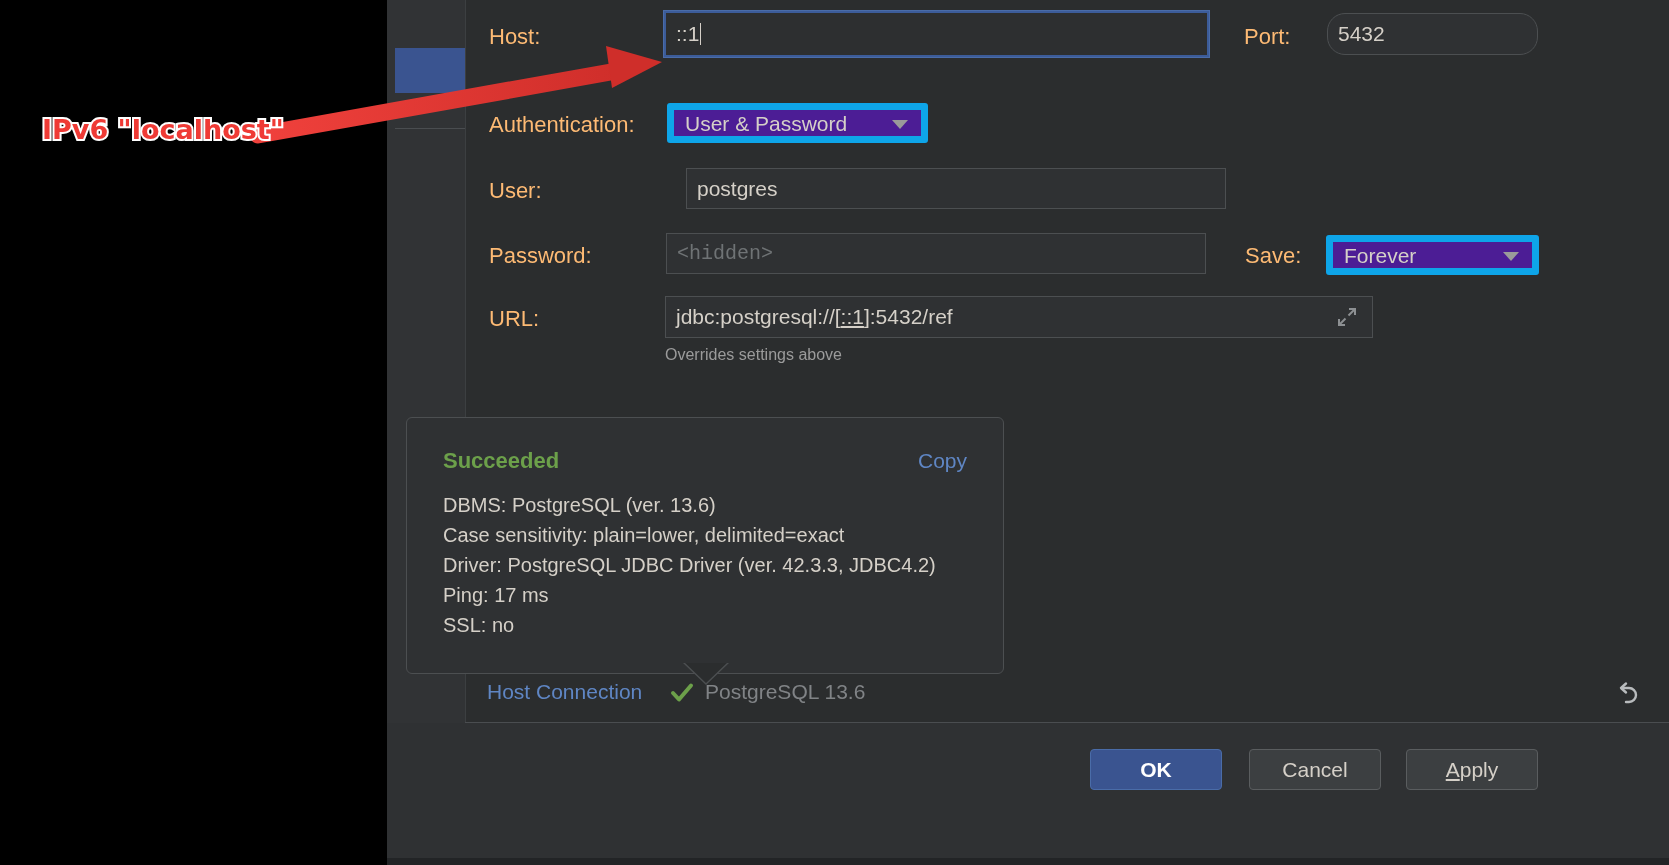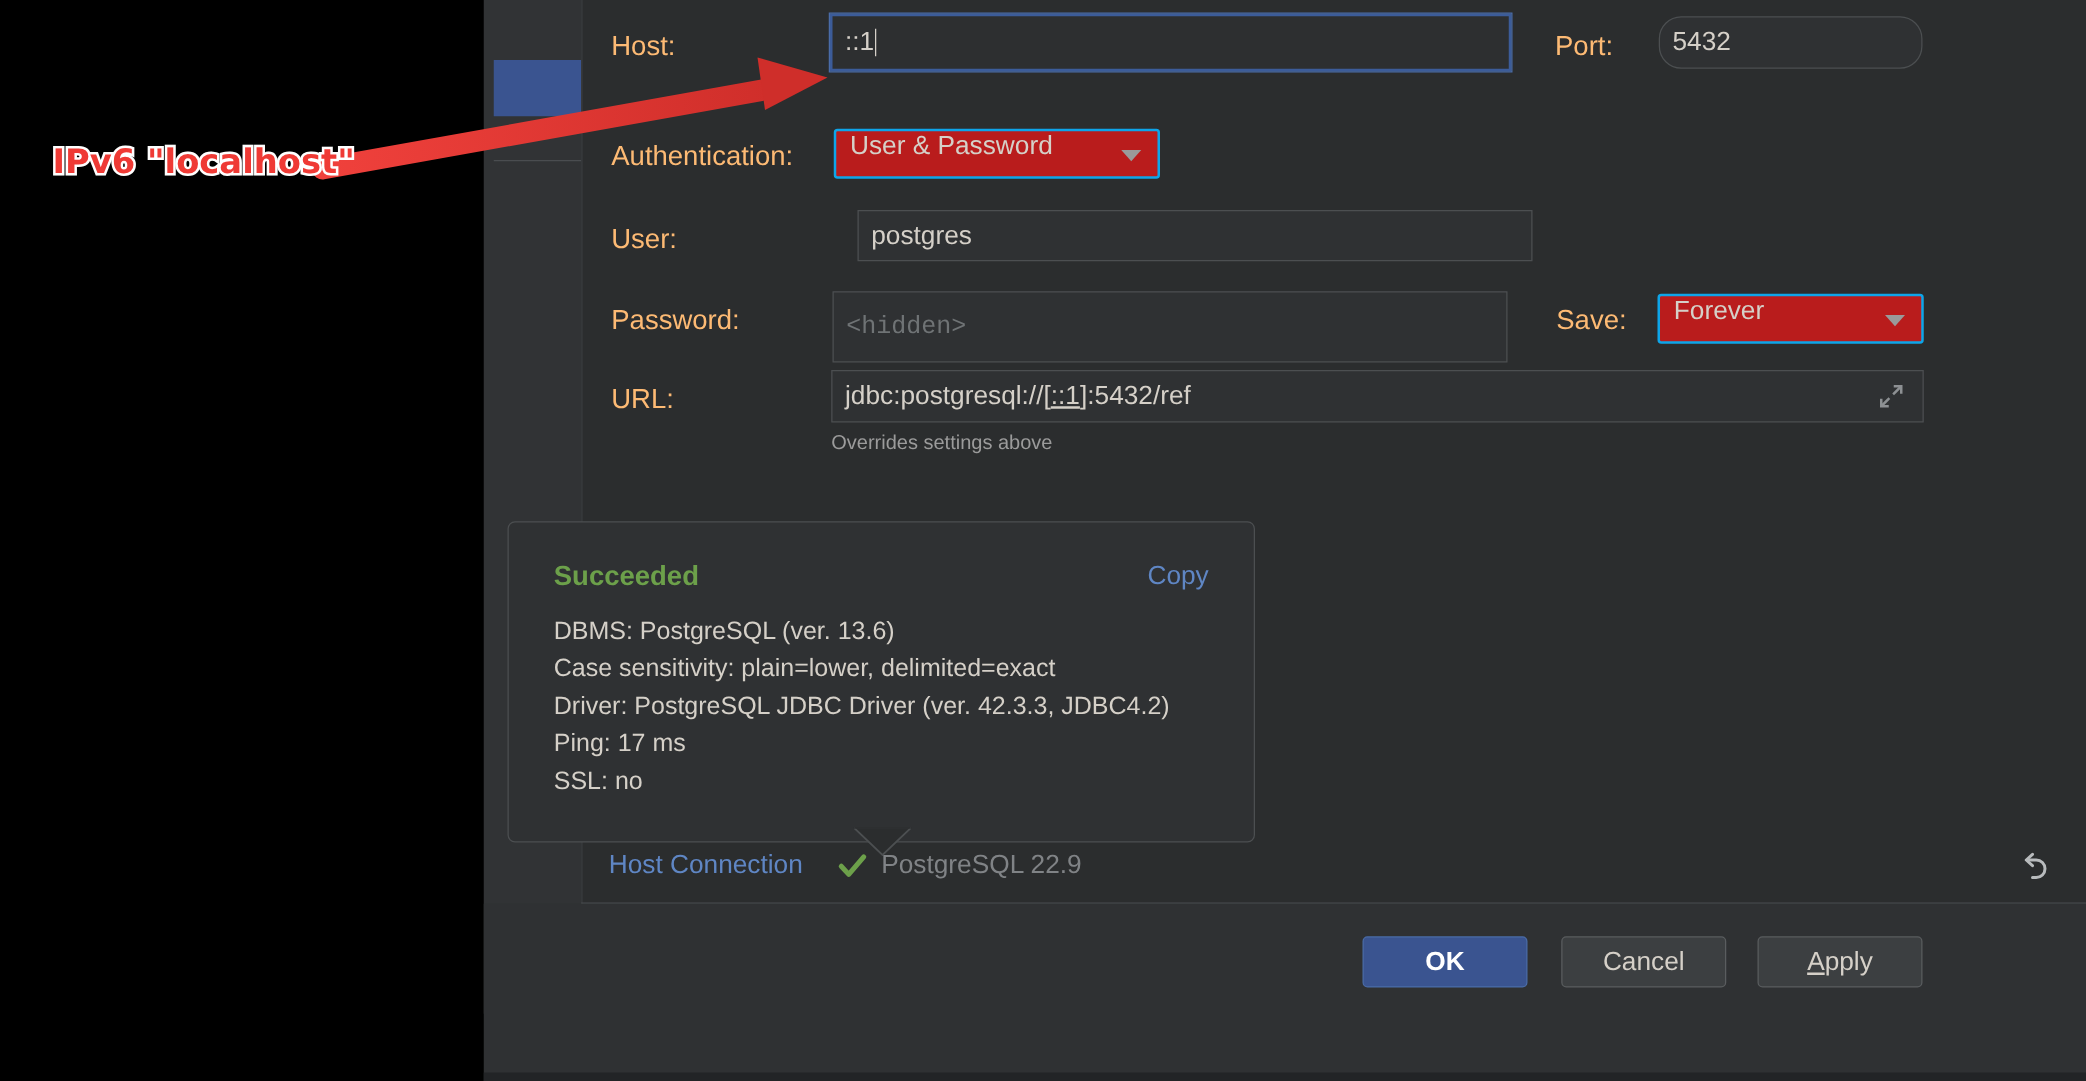--- a/index.html
+++ b/index.html
@@ -110,27 +110,27 @@
     display: inline-block;
     width: 1px;
     height: 22px;
     background: #d5d0c8;
     margin-left: 1px;
     vertical-align: middle;
   }
 
   .combo {
     position: absolute;
-    background: #b91c1c;
-    border: 2px solid #0ea5e9;
+    background: #4c1d95;
+    border: 7px solid #0ea5e9;
     border-radius: 3px;
     color: #d5d0c8;
     font-size: 21px;
     display: flex;
-    align-items: flex-start;
+    align-items: flex-end;
     padding-left: 11px;
     white-space: nowrap;
   }
   .combo .arrow {
     position: absolute;
     right: 13px; top: 50%;
     margin-top: -3px;
     width: 0; height: 0;
     border-left: 8px solid transparent;
     border-right: 8px solid transparent;
@@ -295,32 +295,32 @@
     <span>User &amp; Password</span>
     <span class="arrow"></span>
   </div>
 
   <div class="field-label" style="left:489px; top:178px;">User:</div>
   <div class="text-input" style="left:666px; top:168px; width:540px; height:41px;margin-left:20px;">
     <span>postgres</span>
   </div>
 
   <div class="field-label" style="left:489px; top:243px;">Password:</div>
-  <div class="text-input placeholder" style="left:666px; top:233px; width:540px; height:57px;">
+  <div class="text-input placeholder" style="left:666px; top:233px; width:540px; height:41px;">
     <span>&lt;hidden&gt;</span>
   </div>
 
   <div class="field-label" style="left:1245px; top:243px;">Save:</div>
   <div class="combo" style="left:1326px; top:235px; width:213px; height:40px;">
     <span>Forever</span>
     <span class="arrow"></span>
   </div>
 
   <div class="field-label" style="left:489px; top:306px;">URL:</div>
-  <div class="text-input" style="left:665px; top:296px; width:874px; height:42px;">
+  <div class="text-input" style="left:665px; top:296px; width:708px; height:42px;">
     <span>jdbc:postgresql://[</span>
       <span class="url-under">::1</span>
       <span>]:5432/ref</span>
     <span class="expand-icon">
       <svg width="22" height="22" viewBox="0 0 22 22">
         <path d="M13 3 L19 3 L19 9" fill="none" stroke="#8d9093" stroke-width="2"></path>
         <path d="M19 3 L12.5 9.5" fill="none" stroke="#8d9093" stroke-width="2"></path>
         <path d="M9 19 L3 19 L3 13" fill="none" stroke="#8d9093" stroke-width="2"></path>
         <path d="M3 19 L9.5 12.5" fill="none" stroke="#8d9093" stroke-width="2"></path>
       </svg>
@@ -346,21 +346,21 @@
     </svg>
   </div>
 
   <div class="test-bar">
     <span class="test-link">Host Connection</span>
     <span class="test-check">
       <svg width="24" height="24" viewBox="0 0 24 24">
         <path d="M3 12 L9 18.5 L21 4.5" fill="none" stroke="#6ca04a" stroke-width="4" stroke-linecap="round" stroke-linejoin="round"></path>
       </svg>
     </span>
-    <span class="test-dbms">PostgreSQL 22.9</span>
+    <span class="test-dbms">PostgreSQL 13.6</span>
     <span class="revert-icon">
       <svg width="28" height="28" viewBox="0 0 28 28">
         <path d="M5 9 L12 9 A7 7 0 0 1 12 23 L9 23" fill="none" stroke="#b8bbbd" stroke-width="2.4" stroke-linecap="round"></path>
         <path d="M9 4.5 L4 9 L9 13.5" fill="none" stroke="#b8bbbd" stroke-width="2.4" stroke-linecap="round" stroke-linejoin="round"></path>
       </svg>
     </span>
   </div>
 
   <div class="dialog-sep"></div>
   <div class="button-bar"></div>

